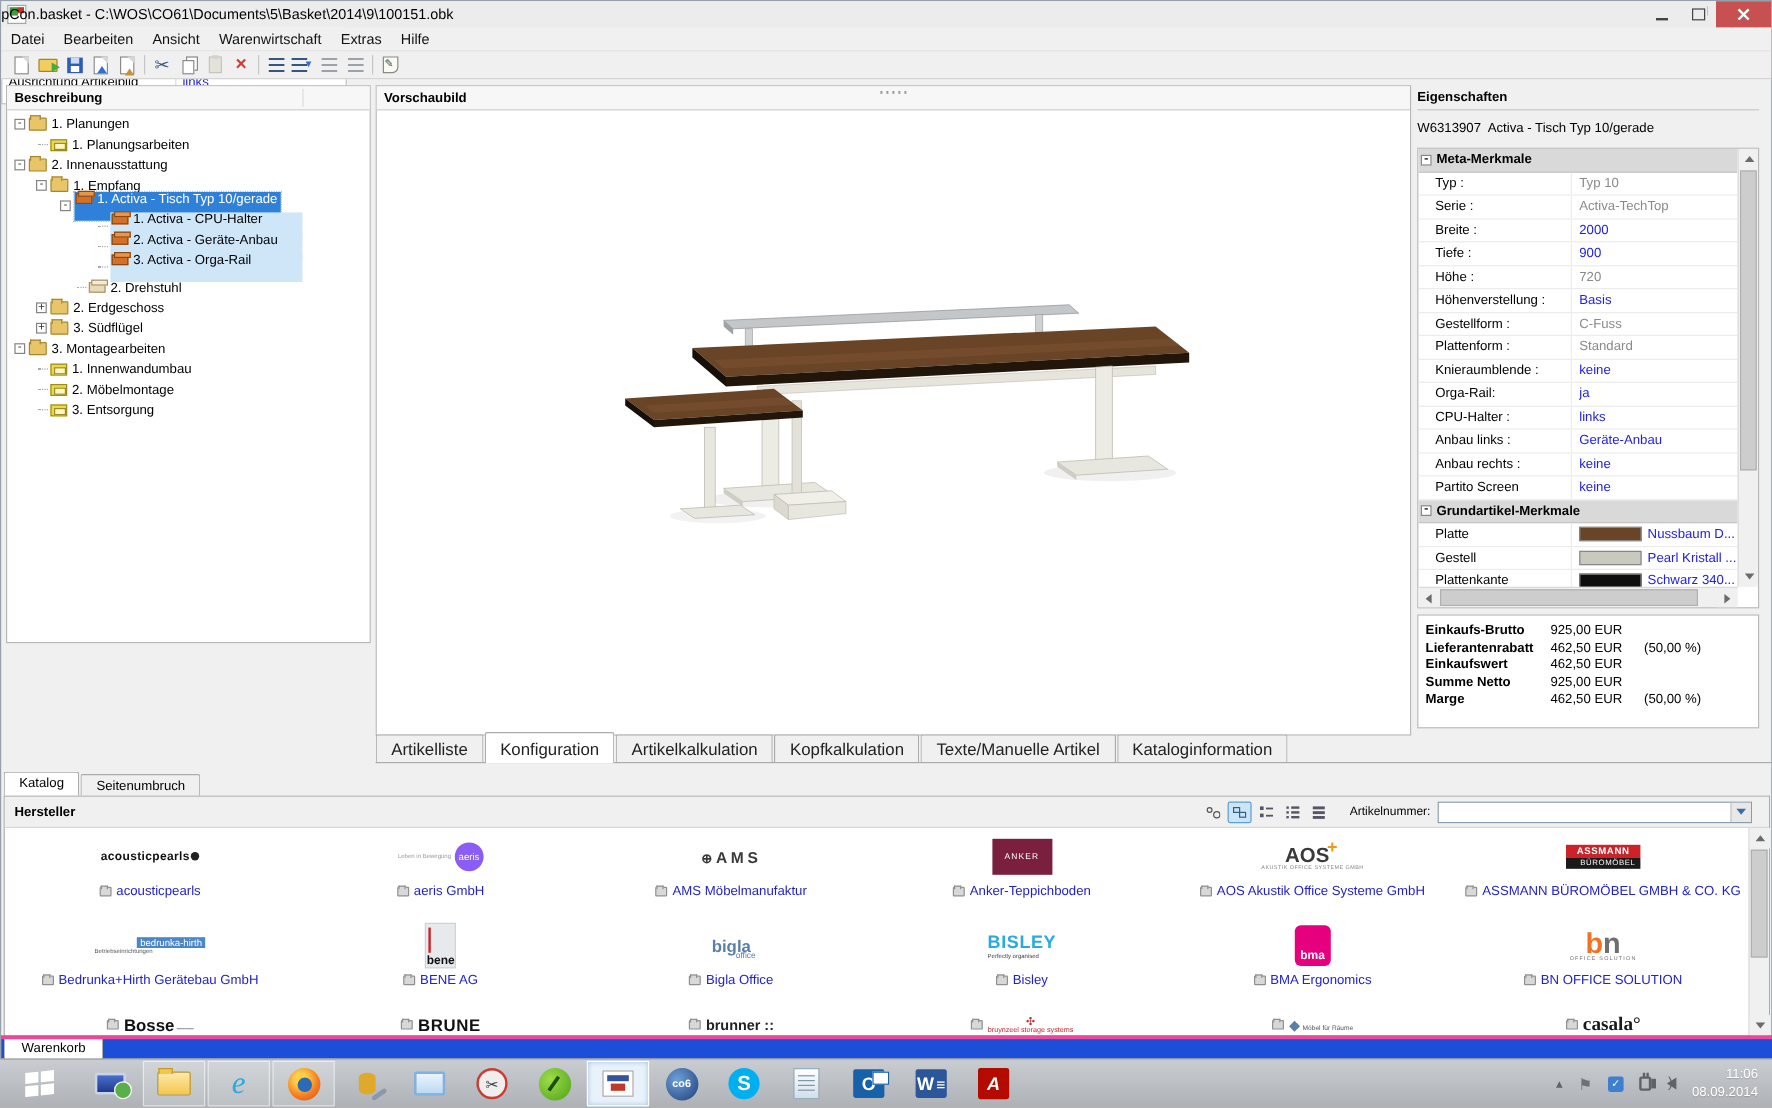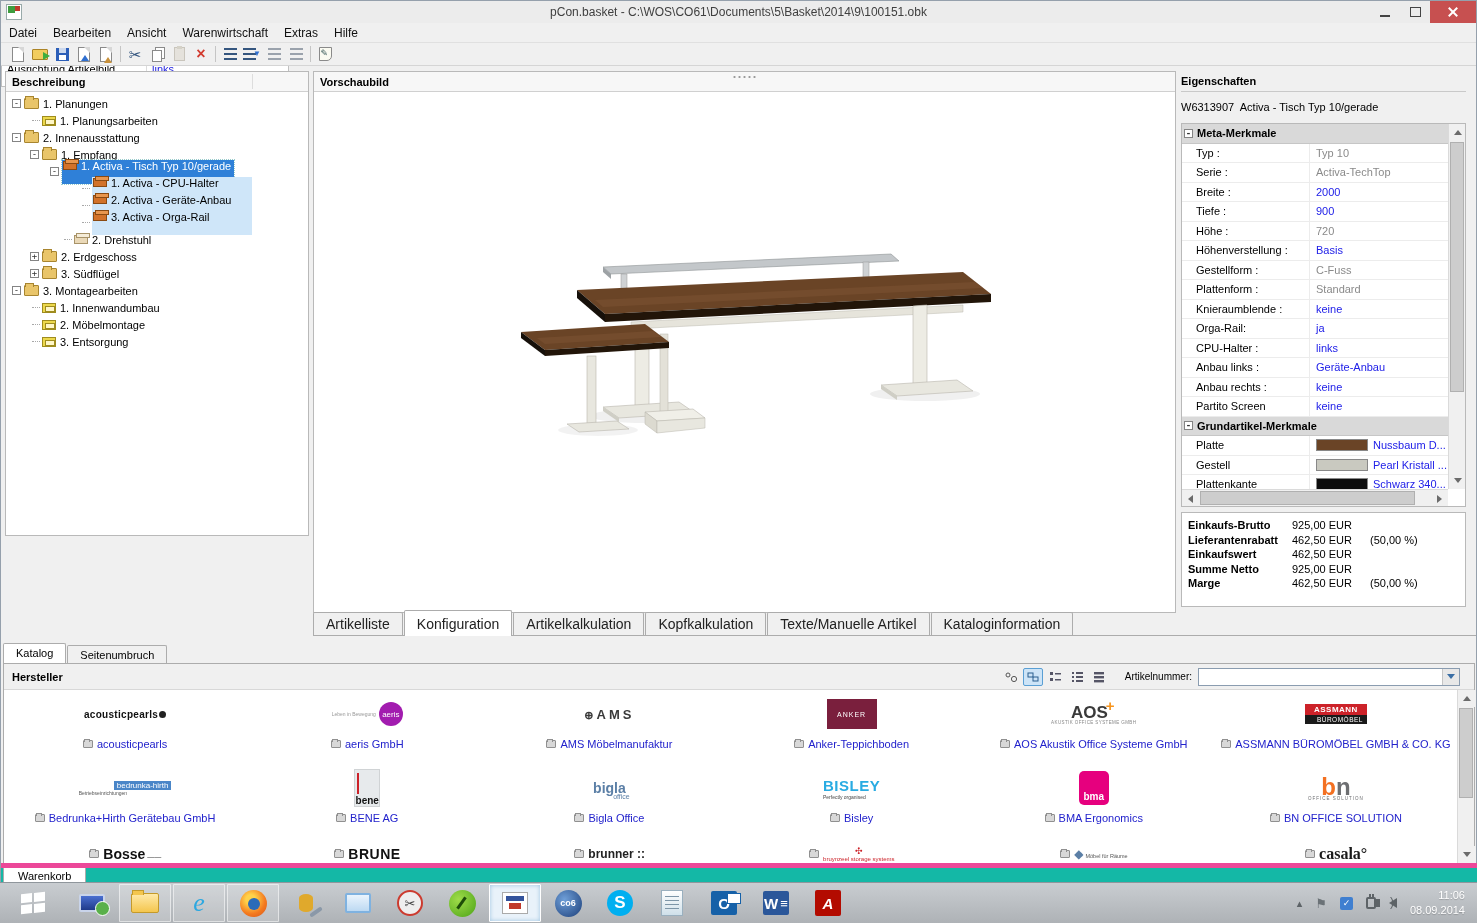--- a/index.html
+++ b/index.html
@@ -5,21 +5,21 @@
   * { box-sizing: border-box; margin:0; padding:0; font-family:"Liberation Sans",sans-serif; }
   html,body { background:#888; }
   .screen { position:relative; width:1477px; height:923px; background:#f0f0f0; overflow:hidden; }
 
   
   .app { position:absolute; left:0; top:0; width:1477px; height:882px; background:#f0f0f0; border:1px solid #95a0ac; }
   .titlebar { position:absolute; left:0; top:0; width:100%; height:22px; background:#ececec; display:flex; align-items:center; }
   .app-icon { width:16px; height:16px; margin-left:5px; border:1px solid #9aa; background:#fff; position:relative; }
   .app-icon::before { content:""; position:absolute; left:1px; top:1px; width:7px; height:7px; background:#3f9d3f; }
   .app-icon::after { content:""; position:absolute; right:1px; top:1px; width:5px; height:5px; background:#c0392b; }
-  .title-text { position:absolute; left:0; right:0; text-align:center; font-size:12px; color:#404040; }
+  .title-text { position:absolute; left:0; right:0; text-align:left; font-size:12px; color:#000000; }
   .win-controls { position:absolute; right:0; top:0; display:flex; height:22px; }
   .wc { width:30px; height:22px; display:flex; align-items:center; justify-content:center; }
   .wc-min::before { content:""; width:10px; height:2px; background:#444; margin-top:8px; }
   .wc-rest::before { content:""; width:9px; height:8px; border:1px solid #444; box-shadow:2px -2px 0 -0px #ececec, 3px -3px 0 -1px #444; }
   .wc-close { width:46px; background:#c75050; }
   .wc-close::before, .wc-close::after { content:""; position:absolute; width:12px; height:2px; background:#fff; }
   .wc-close::before { transform:rotate(45deg);} .wc-close::after { transform:rotate(-45deg);}
   .wc-close { position:relative; }
 
   .menubar { position:absolute; left:0; top:22px; width:100%; height:20px; background:#f0f0f0; display:flex; align-items:center; border-bottom:1px solid #e0e0e0; }
@@ -123,21 +123,21 @@
   .mcell { text-align:center; position:relative; }
   .mlogo { height:40px; display:flex; align-items:center; justify-content:center; }
   .mname { font-size:11px; color:#2222cc; display:inline-flex; align-items:center; gap:4px; }
   .mini-folder { width:10px; height:8px; background:#d8d8d8; border:1px solid #909090; border-radius:1px; position:relative; flex:none; }
   .mini-folder::before { content:""; position:absolute; left:0; top:-2px; width:4px; height:2px; background:#d8d8d8; border:1px solid #909090; border-bottom:none; }
   .cat-vscroll { position:absolute; right:0; top:26px; bottom:0; width:17px; background:#f0f0f0; border-left:1px solid #dadada; }
   .lg-acoustic { font-size:10px; color:#444; letter-spacing:.3px; } .lg-acoustic b { color:#111; }
   .lg-acoustic::after { content:""; display:inline-block; width:7px; height:7px; border-radius:50%; background:#222; margin:-6px 0 0 1px; }
   .lg-aeris { display:flex; align-items:center; gap:3px; }
   .lg-aeris .sub { font-size:5px; color:#999; } 
-  .lg-aeris .ball { width:24px; height:24px; border-radius:50%; background:#a21caf; color:#fff; font-size:8px; display:flex; align-items:center; justify-content:center; }
+  .lg-aeris .ball { width:24px; height:24px; border-radius:50%; background:#8b5cf6; color:#fff; font-size:8px; display:flex; align-items:center; justify-content:center; }
   .lg-ams { font-size:13px; font-weight:bold; letter-spacing:3px; color:#3a3a3a; }
   .lg-ams::before { content:"⊕ "; font-size:11px; letter-spacing:0; }
   .lg-anker { width:50px; height:30px; background:#7a1f3d; color:#fff; font-size:7px; display:flex; align-items:center; justify-content:center; letter-spacing:1px; }
   .lg-aos { position:relative; font-size:17px; font-weight:bold; color:#3a3a3a; }
   .lg-aos .plus { color:#f7941d; font-size:15px; position:relative; top:-7px; left:-2px; }
   .lg-aos .sub { display:block; font-size:4.5px; color:#888; letter-spacing:.4px; margin-top:-3px; font-weight:normal; text-align:left;}
   .lg-assmann .r1 { display:block; background:#cc2229; color:#fff; font-size:8px; font-weight:bold; padding:1px 4px; letter-spacing:.5px; }
   .lg-assmann .r2 { display:block; background:#1a1a1a; color:#fff; font-size:6.5px; padding:1px 4px 1px 12px; letter-spacing:.5px; }
   .lg-bedrunka .r1 { display:block; background:#4a86c8; color:#fff; font-size:8px; padding:0 3px;margin-left:35px; }
   .lg-bedrunka .r2 { display:block; font-size:5px; color:#555; text-align:left; }
@@ -154,21 +154,21 @@
   .lg-bosse { font-size:14px; font-weight:bold; color:#111; } .lg-bosse::after { content:" ——"; font-size:7px; color:#777; }
   .lg-brune { font-size:14px; font-weight:bold; color:#111; letter-spacing:.5px; }
   .lg-brunner { font-size:12px; color:#222; font-weight:bold; }
   .lg-bruynzeel { font-size:6px; color:#cc2229; }
   .lg-bruynzeel::before { content:"✣"; display:block; color:#cc2229; font-size:9px; text-align:center; }
   .lg-cp { font-size:5.5px; color:#555; }
   .lg-cp::before { content:"◆"; display:inline-block; color:#5b7fa6; font-size:12px; margin-right:2px; }
   .lg-casala { font-family:"Liberation Serif",serif; font-size:16px; font-weight:bold; color:#1a1a1a; }
 
   
-  .wk-strip { position:absolute; left:0; top:862px; width:1477px; height:19px; background:#14b8a6; border-top:5px solid #ec4899; }
+  .wk-strip { position:absolute; left:0; top:862px; width:1477px; height:19px; background:#1d4ed8; border-top:3px solid #ec4899; }
   .wk-tab { position:absolute; left:2px; top:0; padding:2px 14px 3px 14px; font-size:11px; background:#fff; border:1px solid #acacac; border-top:none; border-radius:0 0 2px 2px; }
 
   
   .taskbar { position:absolute; left:0; bottom:0; width:1477px; height:41px; background:linear-gradient(#c9cdd1,#aeb2b6); border-top:1px solid #8f969c; display:flex; align-items:center; }
   .tk { width:52px; height:38px; display:flex; align-items:center; justify-content:center; position:relative; }
   .tk.boxed { border:1px solid #ffffff88; background:#ffffff2e; margin:0 1px; border-radius:1px; }
   .tk.activeapp { background:#e9f2fa; border:1px solid #fff; box-shadow:inset 0 0 4px #9cc3e0; }
   .start-logo { display:grid; grid-template-columns:11px 11px; grid-gap:2px; transform:skewY(-6deg); }
   .start-logo i { display:block; width:11px; height:9px; background:#fff; }
   .tk-ie { color:#2da8e0; font-size:26px; font-style:italic; font-family:"Liberation Serif",serif; }

